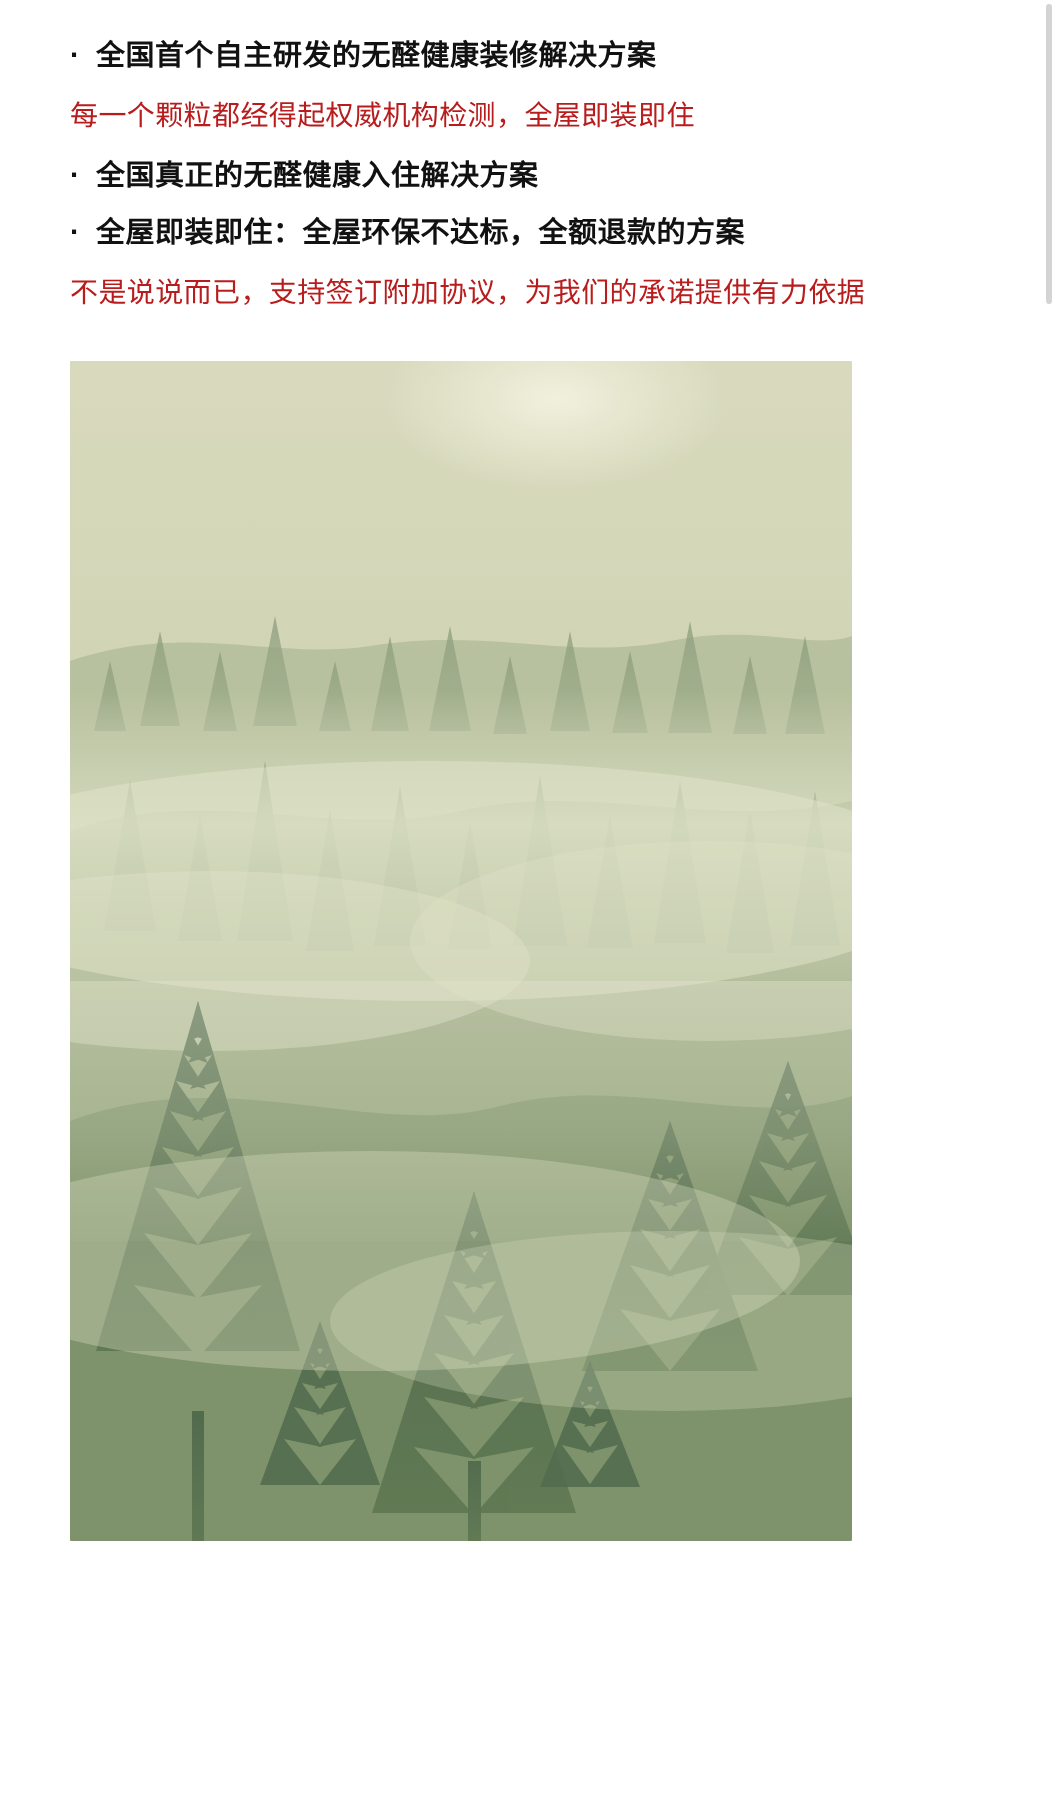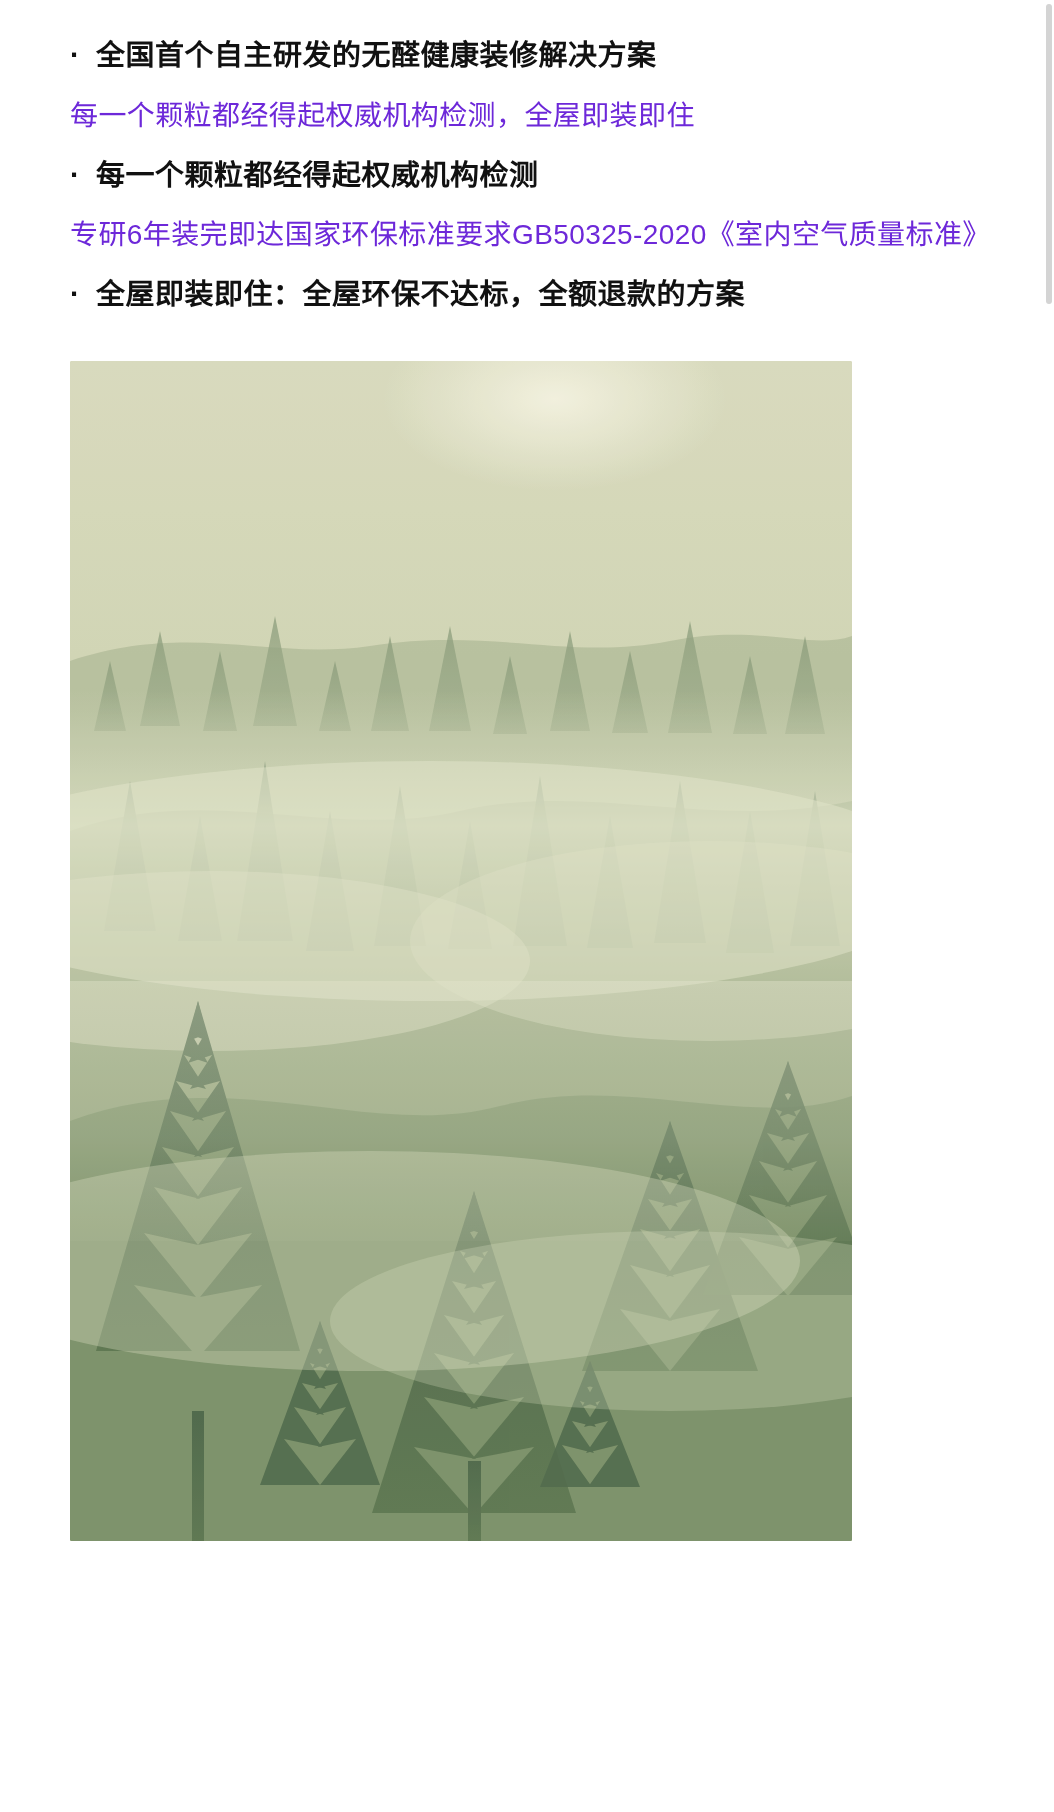--- a/index.html
+++ b/index.html
@@ -44,21 +44,21 @@
     line-height: 1.5;
     color: #111111;
   }
   .bullet-text {
     flex: 1 1 auto;
   }
   .body-line {
     font-size: 28px;
     font-weight: normal;
     line-height: 1.72;
-    color: #6d28d9;
+    color: #b91c1c;
     letter-spacing: 0.4px;
     margin: 12px 0 14px 0;
     padding-left: 0px;
   }
   .body-line.tight {
     margin-bottom: 18px;
   }
   .photo {
     margin: 44px 70px 0 70px;
     width: 782px;
@@ -100,28 +100,28 @@
   <div class="content">
 
     <div class="bullet-line">
       <span class="bullet-dot">·</span>
       <span class="bullet-text">全国首个自主研发的无醛健康装修解决方案</span>
     </div>
     <p class="body-line">每一个颗粒都经得起权威机构检测，全屋即装即住</p>
 
     <div class="bullet-line">
       <span class="bullet-dot">·</span>
-      <span class="bullet-text">每一个颗粒都经得起权威机构检测</span>
+      <span class="bullet-text">全国真正的无醛健康入住解决方案</span>
     </div>
-    <p class="body-line">专研6年装完即达国家环保标准要求GB50325-2020《室内空气质量标准》</p>
 
     <div class="bullet-line">
       <span class="bullet-dot">·</span>
       <span class="bullet-text">全屋即装即住：全屋环保不达标，全额退款的方案</span>
     </div>
+    <p class="body-line tight">不是说说而已，支持签订附加协议，为我们的承诺提供有力依据</p>
 
   </div>
 
   <div class="photo">
     <svg viewBox="0 0 782 1180" preserveAspectRatio="xMidYMid slice">
       <defs>
         <linearGradient id="skyGrad" x1="0" y1="0" x2="0" y2="1">
           <stop offset="0%" stop-color="#d7d9bc"></stop>
           <stop offset="25%" stop-color="#cfd3b2"></stop>
           <stop offset="55%" stop-color="#c3caa6"></stop>

